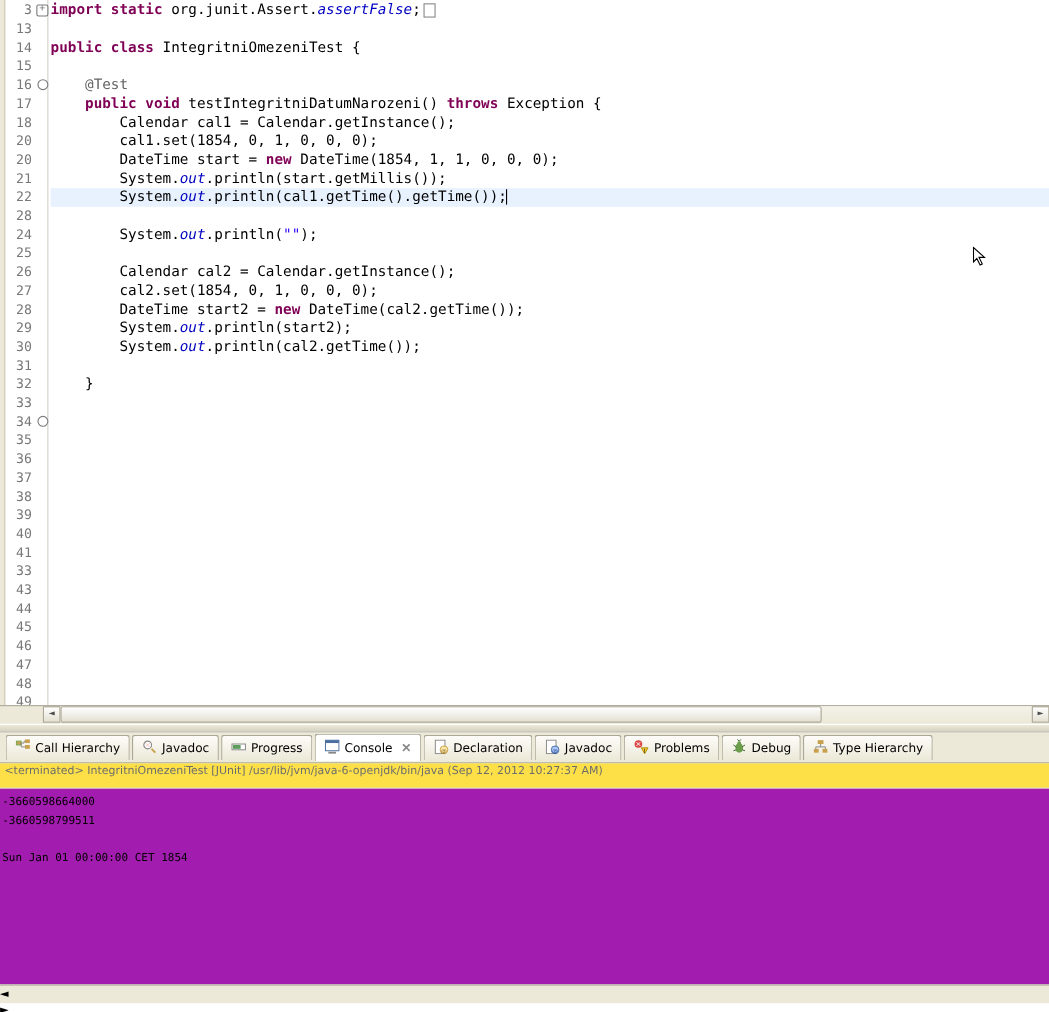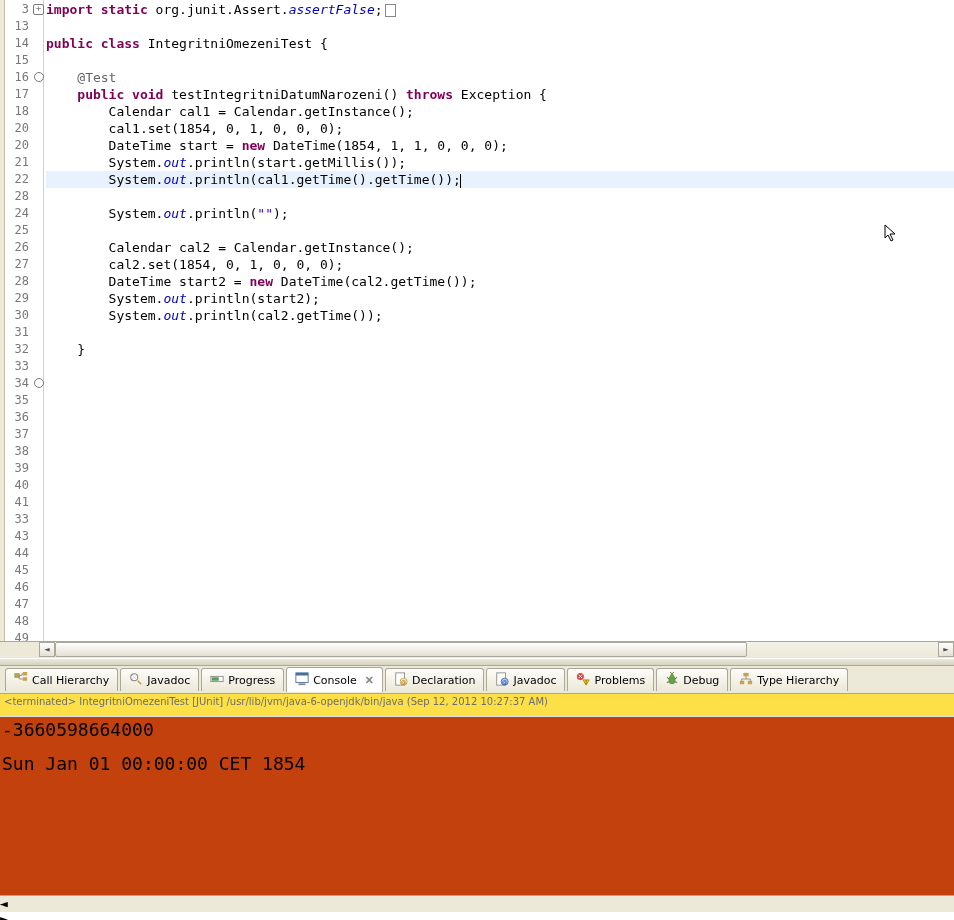--- a/index.html
+++ b/index.html
@@ -24,21 +24,21 @@
   .hsb .arr{position:absolute;top:0;width:16px;height:15px;background:linear-gradient(#fefefe,#e4e1d2);border:1px solid #aca899;box-sizing:border-box;color:#4d4d4d;font-size:9px;line-height:13px;text-align:center}
   .hsb .track{position:absolute;left:55px;right:16px;top:0;height:15px;background:linear-gradient(#f4f2e8,#ece9d8)}
   .hsb .thumb{position:absolute;top:0;height:13px;background:linear-gradient(#fefefe,#e4e1d2);border:1px solid #aca899;border-radius:2px}
   .divider{height:6px;background:linear-gradient(#ece9d8,#d6d2c2);border-top:1px solid #fff;border-bottom:1px solid #aca899}
   .tabs{height:27px;background:#ece9d8;display:flex;align-items:center;border-bottom:1px solid #aca899;padding-left:5px;overflow:hidden}
   .tab{display:flex;align-items:center;height:22px;padding:0 8px;margin-right:2px;background:linear-gradient(#fdfcf9,#ece9d8);border:1px solid #aca899;border-bottom:none;border-radius:3px 3px 0 0;font-family:"DejaVu Sans",Tahoma,sans-serif;font-size:11px;color:#000;cursor:pointer;gap:4px}
   .tab.active{background:#fff;height:24px}
   .tab svg{width:14px;height:14px}
   .tab .x{margin-left:4px;color:#888;font-weight:bold;font-family:sans-serif}
   .term{height:18px;background:#fde047;color:#6d6d6d;font-family:"DejaVu Sans",Tahoma,sans-serif;font-size:10px;padding:2px 4px;border-bottom:1px solid #e0e0e0}
-  .console{background:#c2410c;padding:4px 2px;font-family:"DejaVu Sans Mono",monospace;font-size:18px;line-height:17px;height:170px}
+  .console{background:#a21caf;padding:4px 2px;font-family:"DejaVu Sans Mono",monospace;font-size:10px;line-height:17px;height:170px}
   .hsb2{height:16px;background:#ece9d8;border-top:1px solid #aca899;position:relative}
   .cursor-img{position:absolute;pointer-events:none;z-index:50}
 </style>
 </head>
 <body>
 
 <div class="editor">
   <div class="vbar"></div>
   <div class="gutter" id="gutter">
       <div>3</div>
@@ -173,20 +173,21 @@
           <path d="M8 5 V8 M3 10 V8 H13 V10" stroke="#888" fill="none"></path>
         </svg></span>
       <span>Type Hierarchy</span>
     </div>
   </div>
 
 <div class="term">&lt;terminated&gt; IntegritniOmezeniTest [JUnit] /usr/lib/jvm/java-6-openjdk/bin/java (Sep 12, 2012 10:27:37 AM)</div>
 
 <div class="console" id="console">
     <div>-3660598664000</div>
+    <div>-3660598799511</div>
     <div>&nbsp;</div>
     <div>Sun Jan 01 00:00:00 CET 1854</div>
   </div>
 
 <div class="hsb2">
   <div class="arr" style="left:0">◄</div>
   <div class="arr" style="right:0">►</div>
 </div>
 
 <svg class="cursor-img" id="cursor" width="16" height="20" style="left: 884px; top: 224px;">

